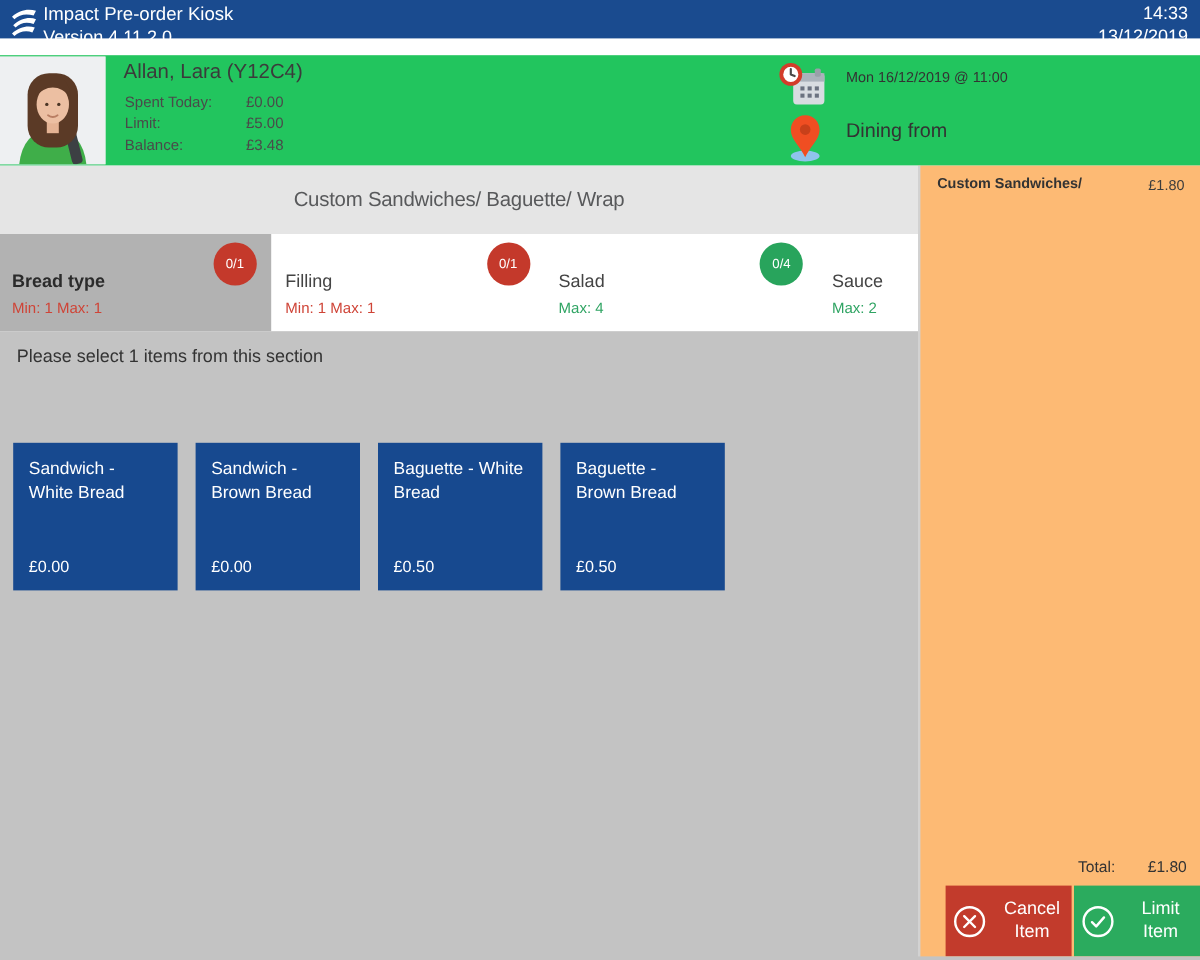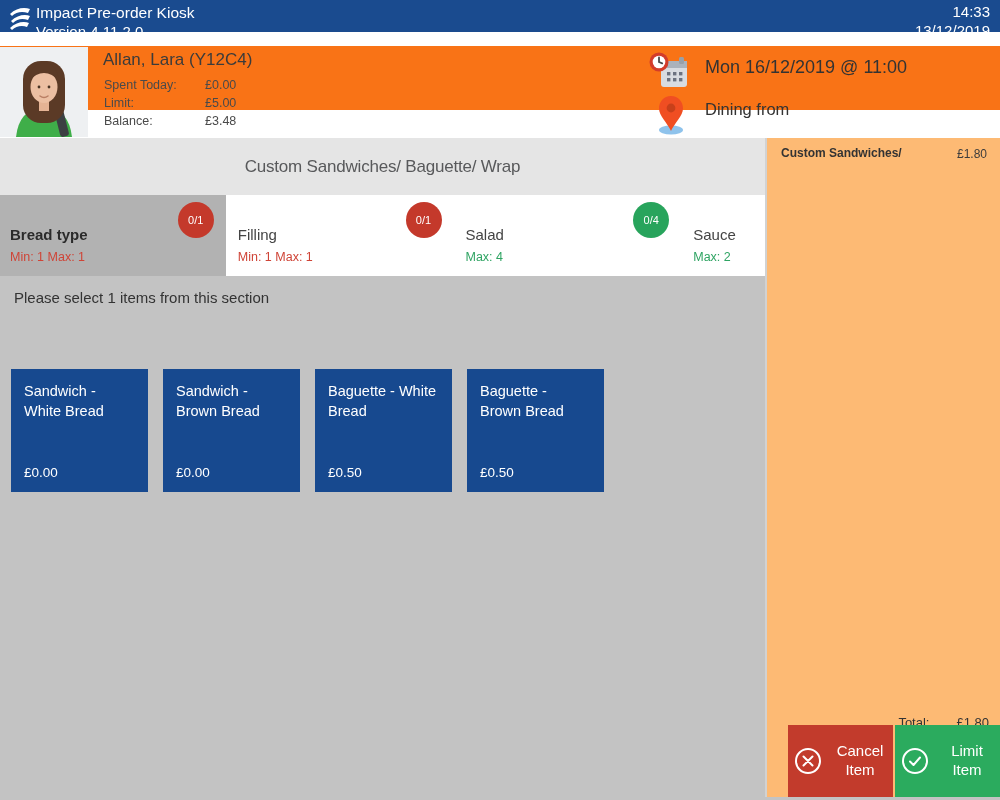--- a/index.html
+++ b/index.html
@@ -17,32 +17,32 @@
     background:#1a4b8f; color:#fff;
   }
   .logo { position:absolute; left:7px; top:5px; width:26px; height:26px; }
   .app-title { position:absolute; left:36px; top:4px; font-size:15.5px; }
   .app-version { position:absolute; left:36px; top:23px; font-size:15px; }
   .tb-time { position:absolute; right:10px; top:3px; font-size:15px; text-align:right; }
   .tb-date { position:absolute; right:10px; top:22px; font-size:15px; text-align:right; }
 
   
   .userbar {
-    position:absolute; left:0; top:46px; width:1000px; height:64px;
-    background:#f97316;
+    position:absolute; left:0; top:46px; width:1000px; height:92px;
+    background:#22c55e;
   }
   .photo {
     position:absolute; left:0; top:1px; width:88px; height:90px;
     background:#f0f1f3; overflow:hidden;
   }
   .user-name { position:absolute; left:103px; top:4px; font-size:17px; color:#3b3b3b; }
   .user-stats { position:absolute; left:104px; top:30px; font-size:12.5px; color:#4a4a4a; }
   .stat-row { display:flex; height:18px; line-height:18px; }
   .stat-label { width:101px; }
-  .session-datetime { position:absolute; left:705px; top:11px; font-size:18px; color:#333; }
+  .session-datetime { position:absolute; left:705px; top:11px; font-size:12px; color:#333; }
   .session-location { position:absolute; left:705px; top:54px; font-size:16.5px; color:#333; }
   .cal-icon { position:absolute; left:648px; top:6px; }
   .pin-icon { position:absolute; left:654px; top:48px; }
 
   
   .category-header {
     position:absolute; left:0; top:138px; width:765px; height:57px;
     background:#e5e5e5; color:#58595b; font-size:17px;
     display:flex; align-items:center; justify-content:center;
     letter-spacing:-0.2px;
@@ -91,21 +91,21 @@
   }
   .order-line { position:relative; height:30px; }
   .order-line-name { position:absolute; left:14px; top:8px; font-size:12px; font-weight:bold; color:#333; }
   .order-line-price { position:absolute; right:13px; top:9px; font-size:12px; color:#3c3c3c; }
   .total-row {
     position:absolute; right:11px; bottom:70px;
     font-size:13px; color:#333; display:flex;
   }
   .total-label { margin-right:27px; }
   .action-buttons {
-    position:absolute; left:-2px; right:0; bottom:3px; height:72px;
+    position:absolute; left:-2px; right:0; bottom:3px; height:59px;
     display:flex; gap:2px;padding-left:23px;
   }
   .action-btn {
     flex:1; border:none; color:#fff; font-size:15px; line-height:1.25;
     font-family:"Liberation Sans", sans-serif;
     display:flex; align-items:center; justify-content:center; cursor:pointer;
   }
   .action-btn .btn-icon { margin-right:11px; flex:0 0 auto; }
   .action-btn .btn-label { width:54px; text-align:center; }
   .btn-cancel { background:#c23b2c; }

